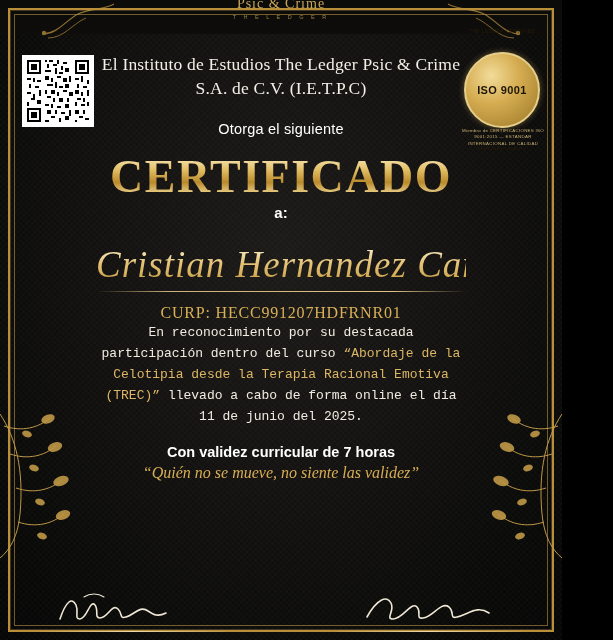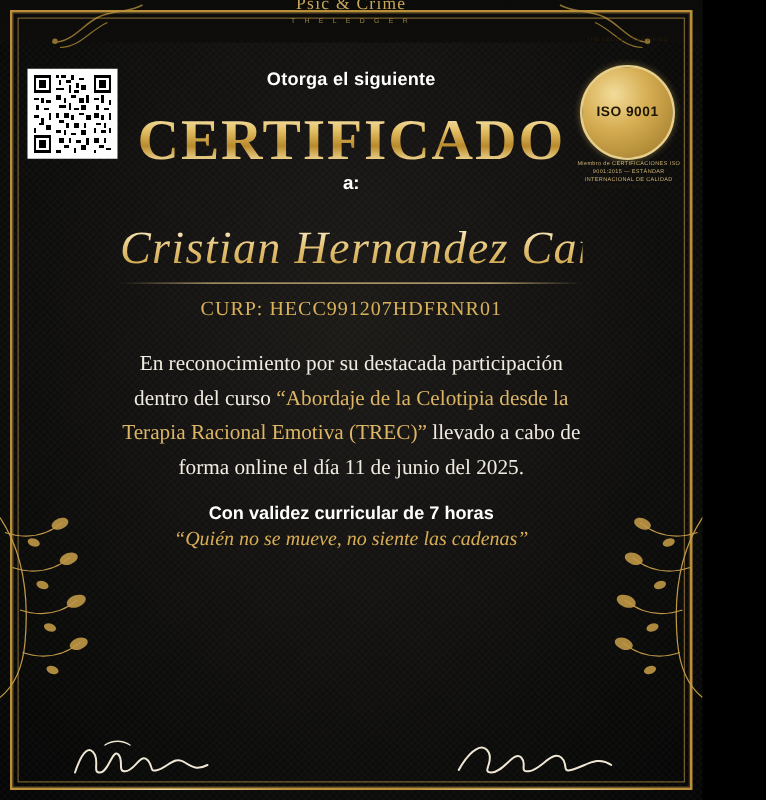--- a/index.html
+++ b/index.html
@@ -160,24 +160,24 @@
     box-sizing: border-box;
   }
   .institute {
     font-family: "Liberation Serif", serif;
     font-size: 17.5px;
     line-height: 1.38;
     color: #f3efe6;
     letter-spacing: 0.2px;
   }
   .otorga {
-    margin-top: 4px;
+    margin-top: 21px;
     font-family: "Liberation Sans", sans-serif;
     font-size: 14.5px;
-    font-weight: bold;
+    font-weight: normal;
     color: #ffffff;
     letter-spacing: 0.2px;
   }
   .cert-title {
     margin-top: 16px;
     font-family: "Liberation Serif", serif;
     font-size: 46px;
     font-weight: bold;
     letter-spacing: 1.5px;
     background: linear-gradient(180deg, #fdf3cd 0%, #e2bd63 35%, #b98a2c 60%, #f0d793 85%, #c49a3c 100%);
@@ -216,23 +216,22 @@
     background: linear-gradient(90deg, rgba(201,160,74,0) 0%, rgba(233,205,140,0.85) 20%, rgba(233,205,140,0.95) 80%, rgba(201,160,74,0) 100%);
   }
   .curp {
     margin-top: 12px;
     font-family: "Liberation Serif", serif;
     font-size: 16px;
     letter-spacing: 0.8px;
     color: #d9b158;
   }
   .body-text {
-    margin-top: 20px;
-    font-family: Liberation Serif, serif;
-    font-size: 17px;
+    font-family: Liberation Mono, monospace;
+    font-size: 13px;
     line-height: 1.62;
     color: #f1ece1;
   }
   .body-text .course {
     color: #dcb665;
     font-style: normal;
   }
   .validez {
     margin-top: 16px;
     font-family: "Liberation Sans", sans-serif;
@@ -394,31 +393,32 @@
   </div>
 
   <div class="seal">
     <div class="seal-top">THE LEDGER CERTIFIED</div>
     <div class="seal-main">ISO 9001</div>
     <div class="seal-bottom">CERTIFIED QUALITY</div>
   </div>
   <div class="seal-caption">Miembro de CERTIFICACIONES ISO 9001:2015 — ESTÁNDAR INTERNACIONAL DE CALIDAD</div>
 
   <div class="content">
+    <div class="institute">El Instituto de Estudios The Ledger Psic &amp; Crime S.A. de C.V. (I.E.T.P.C)</div>
     <div class="otorga">Otorga el siguiente</div>
     <div class="cert-title">CERTIFICADO</div>
     <div class="a-label">a:</div>
     <div class="recipient">Cristian Hernandez Cano</div>
     <div class="rule"></div>
     <div class="curp">CURP: HECC991207HDFRNR01</div>
     <div class="body-text">
       <span>En reconocimiento por su destacada participación dentro del curso </span><span class="course">“Abordaje de la Celotipia desde la Terapia Racional Emotiva (TREC)”</span><span> llevado a cabo de forma online el día 11 de junio del 2025.</span>
     </div>
     <div class="validez">Con validez curricular de 7 horas</div>
-    <div class="quote">“Quién no se mueve, no siente las cadenas”</div>
+    <div class="quote">“Quién no se mueve, no siente las validez”</div>
   </div>
 
   <svg class="leaf leaf-left" width="86" height="150" viewBox="0 0 86 150">
     <g stroke="currentColor" fill="none" stroke-width="1">
       <path d="M6 4 C 22 28, 30 60, 26 104 C 24 126, 16 140, 6 148"></path>
       <path d="M10 16 C 28 22, 44 18, 56 8"></path>
       <path d="M16 44 C 34 50, 50 46, 62 36"></path>
       <path d="M22 78 C 40 84, 56 80, 68 70"></path>
       <path d="M24 112 C 42 118, 58 114, 70 104"></path>
     </g>

